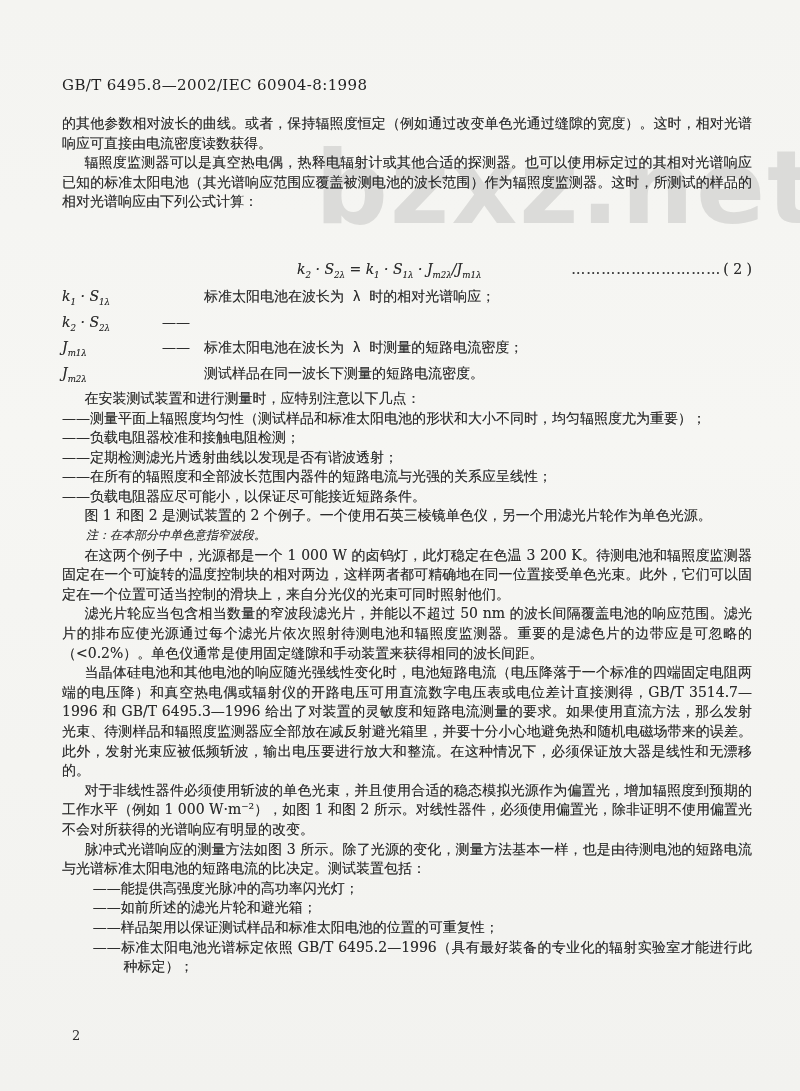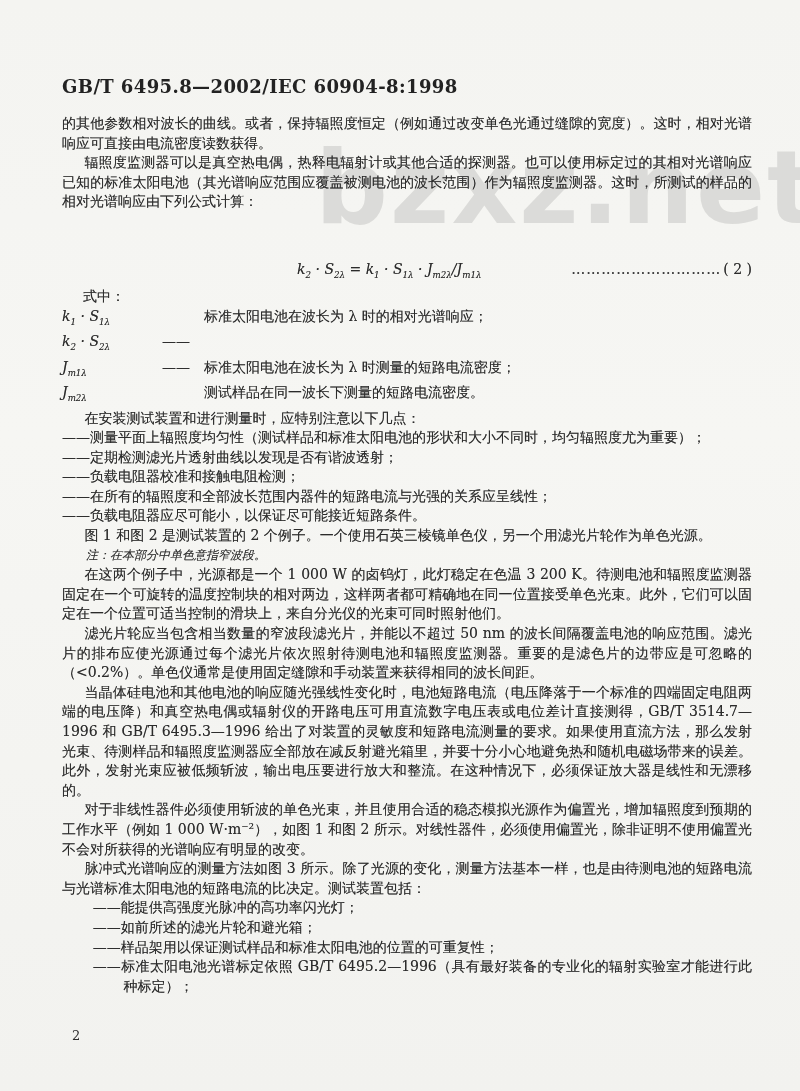--- a/index.html
+++ b/index.html
@@ -9,21 +9,21 @@
     font-family:"DejaVu Serif","Liberation Serif",serif;
     color:#2b2b2b;
     overflow:hidden;
   }
   .page {
     position:relative; width:800px; height:1091px;
     background:linear-gradient(180deg,#f4f4f1 0%, #f6f6f3 40%, #f2f2ef 100%);
   }
   .doc-header {
     position:absolute; left:62px; top:76px;
-    font-size:18px; font-weight:bold; letter-spacing:0.4px; color:#222;
+    font-size:15px; font-weight:normal; letter-spacing:0.4px; color:#222;
   }
   .watermark {
     position:absolute; left:315px; top:128px; z-index:0;
     font-family:"DejaVu Sans","Liberation Sans",sans-serif;
     font-size:102px; font-weight:bold; color:#b9b9b7; opacity:0.42;
     letter-spacing:2px; pointer-events:none;
   }
   .content {
     position:absolute; left:62px; top:114px; width:690px; z-index:1;
     font-size:14px; line-height:19.6px; text-align:justify;
@@ -34,21 +34,21 @@
   .formula-row { display:flex; align-items:baseline; margin:1px 0 2px 0; }
   .formula-expr { margin-left:235px; font-style:italic; white-space:nowrap;margin-top:47px; }
   .formula-expr sub { font-size:0.62em; font-style:italic; }
   .formula-leader { margin-left:auto; letter-spacing:1px; color:#3a3a3a; }
   .formula-number { margin-left:2px; }
   .where-label { text-indent:1.5em; }
   .def-row { display:flex; align-items:baseline; }
   .def-term { min-width:96px; text-align:left; font-style:italic; white-space:nowrap; }
   .def-term sub { font-size:0.62em; }
   .def-dash { min-width:46px; text-align:left; padding-left:4px; white-space:nowrap; }
-  .def-desc { flex:1; }
+  .def-desc { flex:1;font-family:Liberation Mono, monospace; }
   .dash-item { padding-left:2em; text-indent:-2em; }
   .eq-item { padding-left:4.4em; text-indent:-2.2em; }
   .note-line { font-size:12px; text-indent:2em; line-height:19.6px; color:#333;font-style:italic; }
   .page-number {
     position:absolute; left:72px; top:1028px; z-index:1;
     font-size:13px; color:#2b2b2b;
   }
 </style>
 </head>
 <body>
@@ -64,21 +64,20 @@
     <p class="para-cont">的其他参数相对波长的曲线。或者，保持辐照度恒定（例如通过改变单色光通过缝隙的宽度）。这时，相对光谱响应可直接由电流密度读数获得。</p>
 
     <p class="para">辐照度监测器可以是真空热电偶，热释电辐射计或其他合适的探测器。也可以使用标定过的其相对光谱响应已知的标准太阳电池（其光谱响应范围应覆盖被测电池的波长范围）作为辐照度监测器。这时，所测试的样品的相对光谱响应由下列公式计算：</p>
 
     <div class="formula-row">
       <span class="formula-expr"><span>k</span><sub>2</sub><span> · </span><span>S</span><sub>2λ</sub><span> = </span><span>k</span><sub>1</sub><span> · </span><span>S</span><sub>1λ</sub><span> · </span><span>J</span><sub>m2λ</sub><span>/</span><span>J</span><sub>m1λ</sub></span>
       <span class="formula-leader">…………………………</span>
       <span class="formula-number">( 2 )</span>
     </div>
 
-    <p class="where-label">式中：</p>
 
     <div class="def-row">
       <span class="def-term"><span>k</span><sub>1</sub><span> · </span><span>S</span><sub>1λ</sub></span>
       <span class="def-dash"></span>
       <span class="def-desc">标准太阳电池在波长为 λ 时的相对光谱响应；</span>
     </div>
     <div class="def-row">
       <span class="def-term"><span>k</span><sub>2</sub><span> · </span><span>S</span><sub>2λ</sub></span>
       <span class="def-dash">——</span>
     </div>
@@ -89,22 +88,22 @@
     </div>
     <div class="def-row">
       <span class="def-term"><span>J</span><sub>m2λ</sub></span>
       <span class="def-dash"></span>
       <span class="def-desc">测试样品在同一波长下测量的短路电流密度。</span>
     </div>
 
     <p class="para">在安装测试装置和进行测量时，应特别注意以下几点：</p>
 
     <p class="dash-item">——测量平面上辐照度均匀性（测试样品和标准太阳电池的形状和大小不同时，均匀辐照度尤为重要）；</p>
+    <p class="dash-item">——负载电阻器校准和接触电阻检测；</p>
     <p class="dash-item">——定期检测滤光片透射曲线以发现是否有谐波透射；</p>
-    <p class="dash-item">——负载电阻器校准和接触电阻检测；</p>
     <p class="dash-item">——在所有的辐照度和全部波长范围内器件的短路电流与光强的关系应呈线性；</p>
     <p class="dash-item">——负载电阻器应尽可能小，以保证尽可能接近短路条件。</p>
 
     <p class="para">图 1 和图 2 是测试装置的 2 个例子。一个使用石英三棱镜单色仪，另一个用滤光片轮作为单色光源。</p>
 
     <p class="note-line">注：在本部分中单色意指窄波段。</p>
 
     <p class="para">在这两个例子中，光源都是一个 1 000 W 的卤钨灯，此灯稳定在色温 3 200 K。待测电池和辐照度监测器固定在一个可旋转的温度控制块的相对两边，这样两者都可精确地在同一位置接受单色光束。此外，它们可以固定在一个位置可适当控制的滑块上，来自分光仪的光束可同时照射他们。</p>
 
     <p class="para">滤光片轮应当包含相当数量的窄波段滤光片，并能以不超过 50 nm 的波长间隔覆盖电池的响应范围。滤光片的排布应使光源通过每个滤光片依次照射待测电池和辐照度监测器。重要的是滤色片的边带应是可忽略的（&lt;0.2%）。单色仪通常是使用固定缝隙和手动装置来获得相同的波长间距。</p>

